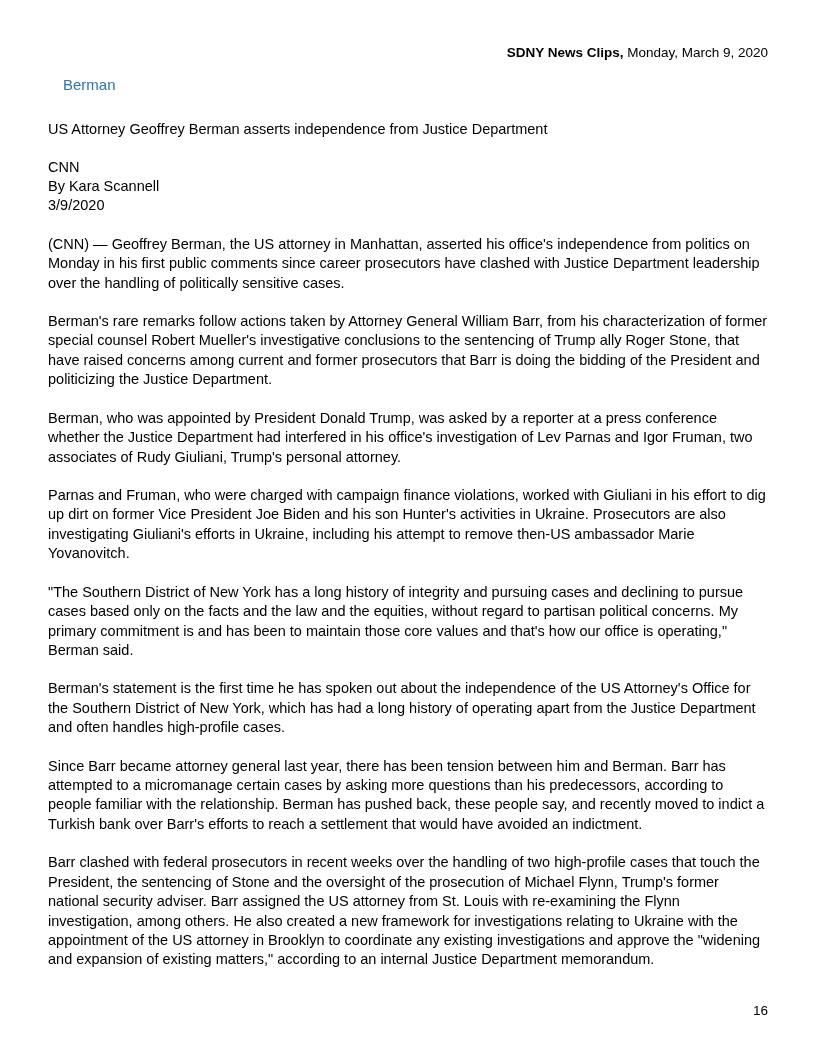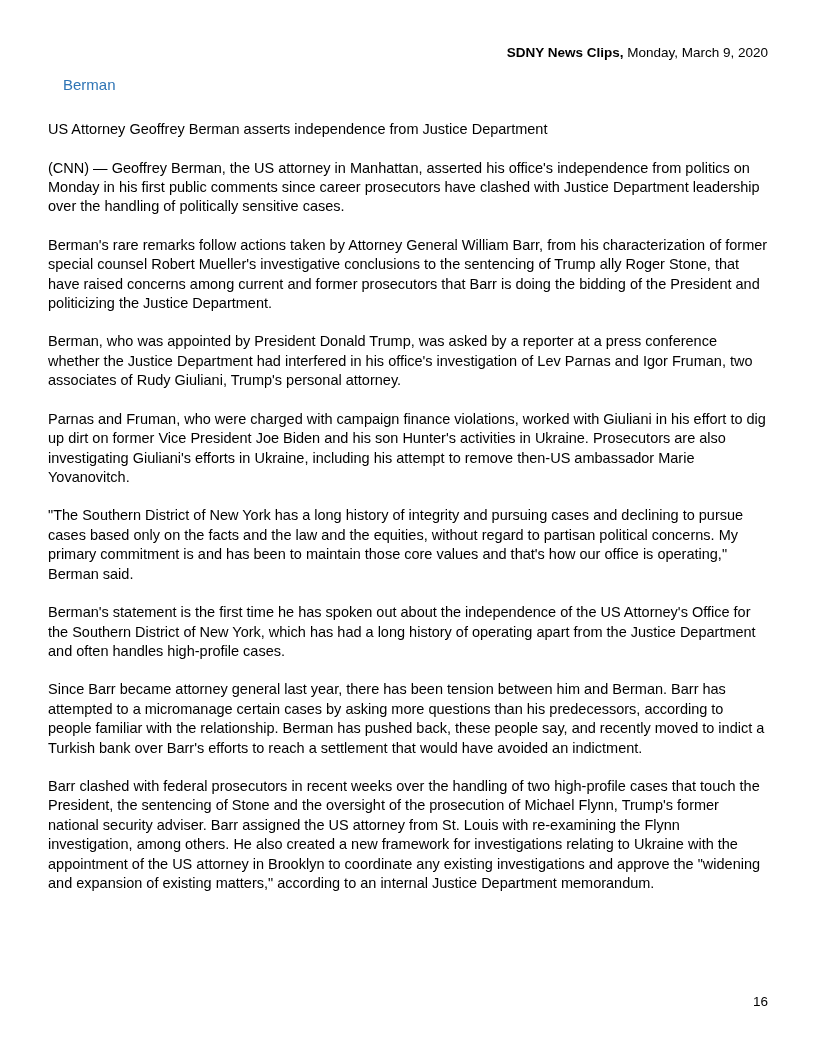--- a/index.html
+++ b/index.html
@@ -2,21 +2,21 @@
 <html><head>
 <meta charset="utf-8">
 <style>
   * { box-sizing: border-box; }
   html, body { margin: 0; padding: 0; background: #e8e8e8; }
   .page {
     width: 816px;
     height: 1056px;
     margin: 0 auto;
     background: #ffffff;
-    padding: 44px 48px 45px 48px;
+    padding: 44px 48px 36px 48px;
     font-family: "Liberation Sans", "DejaVu Sans", sans-serif;
     font-size: 14.5px;
     line-height: 1.34;
     color: #000000;
     display: flex;
     flex-direction: column;
   }
   .doc-header {
     text-align: right;
     font-size: 13.5px;
@@ -57,20 +57,25 @@
 
   <div class="doc-header">
     <span class="hdr-bold">SDNY News Clips,</span><span> Monday, March 9, 2020</span>
   </div>
 
 
   <h2 class="doc-section">Berman</h2>
 
   <div class="headline">US Attorney Geoffrey Berman asserts independence from Justice Department</div>
 
+  <div class="byline-block">
+    <div>CNN</div>
+    <div>By Kara Scannell</div>
+    <div>3/9/2020</div>
+  </div>
 
   <p class="para">(CNN) — Geoffrey Berman, the US attorney in Manhattan, asserted his office's independence from politics on Monday in his first public comments since career prosecutors have clashed with Justice Department leadership over the handling of politically sensitive cases.</p>
   <p class="para">Berman's rare remarks follow actions taken by Attorney General William Barr, from his characterization of former special counsel Robert Mueller's investigative conclusions to the sentencing of Trump ally Roger Stone, that have raised concerns among current and former prosecutors that Barr is doing the bidding of the President and politicizing the Justice Department.</p>
   <p class="para">Berman, who was appointed by President Donald Trump, was asked by a reporter at a press conference whether the Justice Department had interfered in his office's investigation of Lev Parnas and Igor Fruman, two associates of Rudy Giuliani, Trump's personal attorney.</p>
   <p class="para">Parnas and Fruman, who were charged with campaign finance violations, worked with Giuliani in his effort to dig up dirt on former Vice President Joe Biden and his son Hunter's activities in Ukraine. Prosecutors are also investigating Giuliani's efforts in Ukraine, including his attempt to remove then-US ambassador Marie Yovanovitch.</p>
   <p class="para">"The Southern District of New York has a long history of integrity and pursuing cases and declining to pursue cases based only on the facts and the law and the equities, without regard to partisan political concerns. My primary commitment is and has been to maintain those core values and that's how our office is operating," Berman said.</p>
   <p class="para">Berman's statement is the first time he has spoken out about the independence of the US Attorney's Office for the Southern District of New York, which has had a long history of operating apart from the Justice Department and often handles high-profile cases.</p>
   <p class="para">Since Barr became attorney general last year, there has been tension between him and Berman. Barr has attempted to a micromanage certain cases by asking more questions than his predecessors, according to people familiar with the relationship. Berman has pushed back, these people say, and recently moved to indict a Turkish bank over Barr's efforts to reach a settlement that would have avoided an indictment.</p>
   <p class="para">Barr clashed with federal prosecutors in recent weeks over the handling of two high-profile cases that touch the President, the sentencing of Stone and the oversight of the prosecution of Michael Flynn, Trump's former national security adviser. Barr assigned the US attorney from St. Louis with re-examining the Flynn investigation, among others. He also created a new framework for investigations relating to Ukraine with the appointment of the US attorney in Brooklyn to coordinate any existing investigations and approve the "widening and expansion of existing matters," according to an internal Justice Department memorandum.</p>
 

